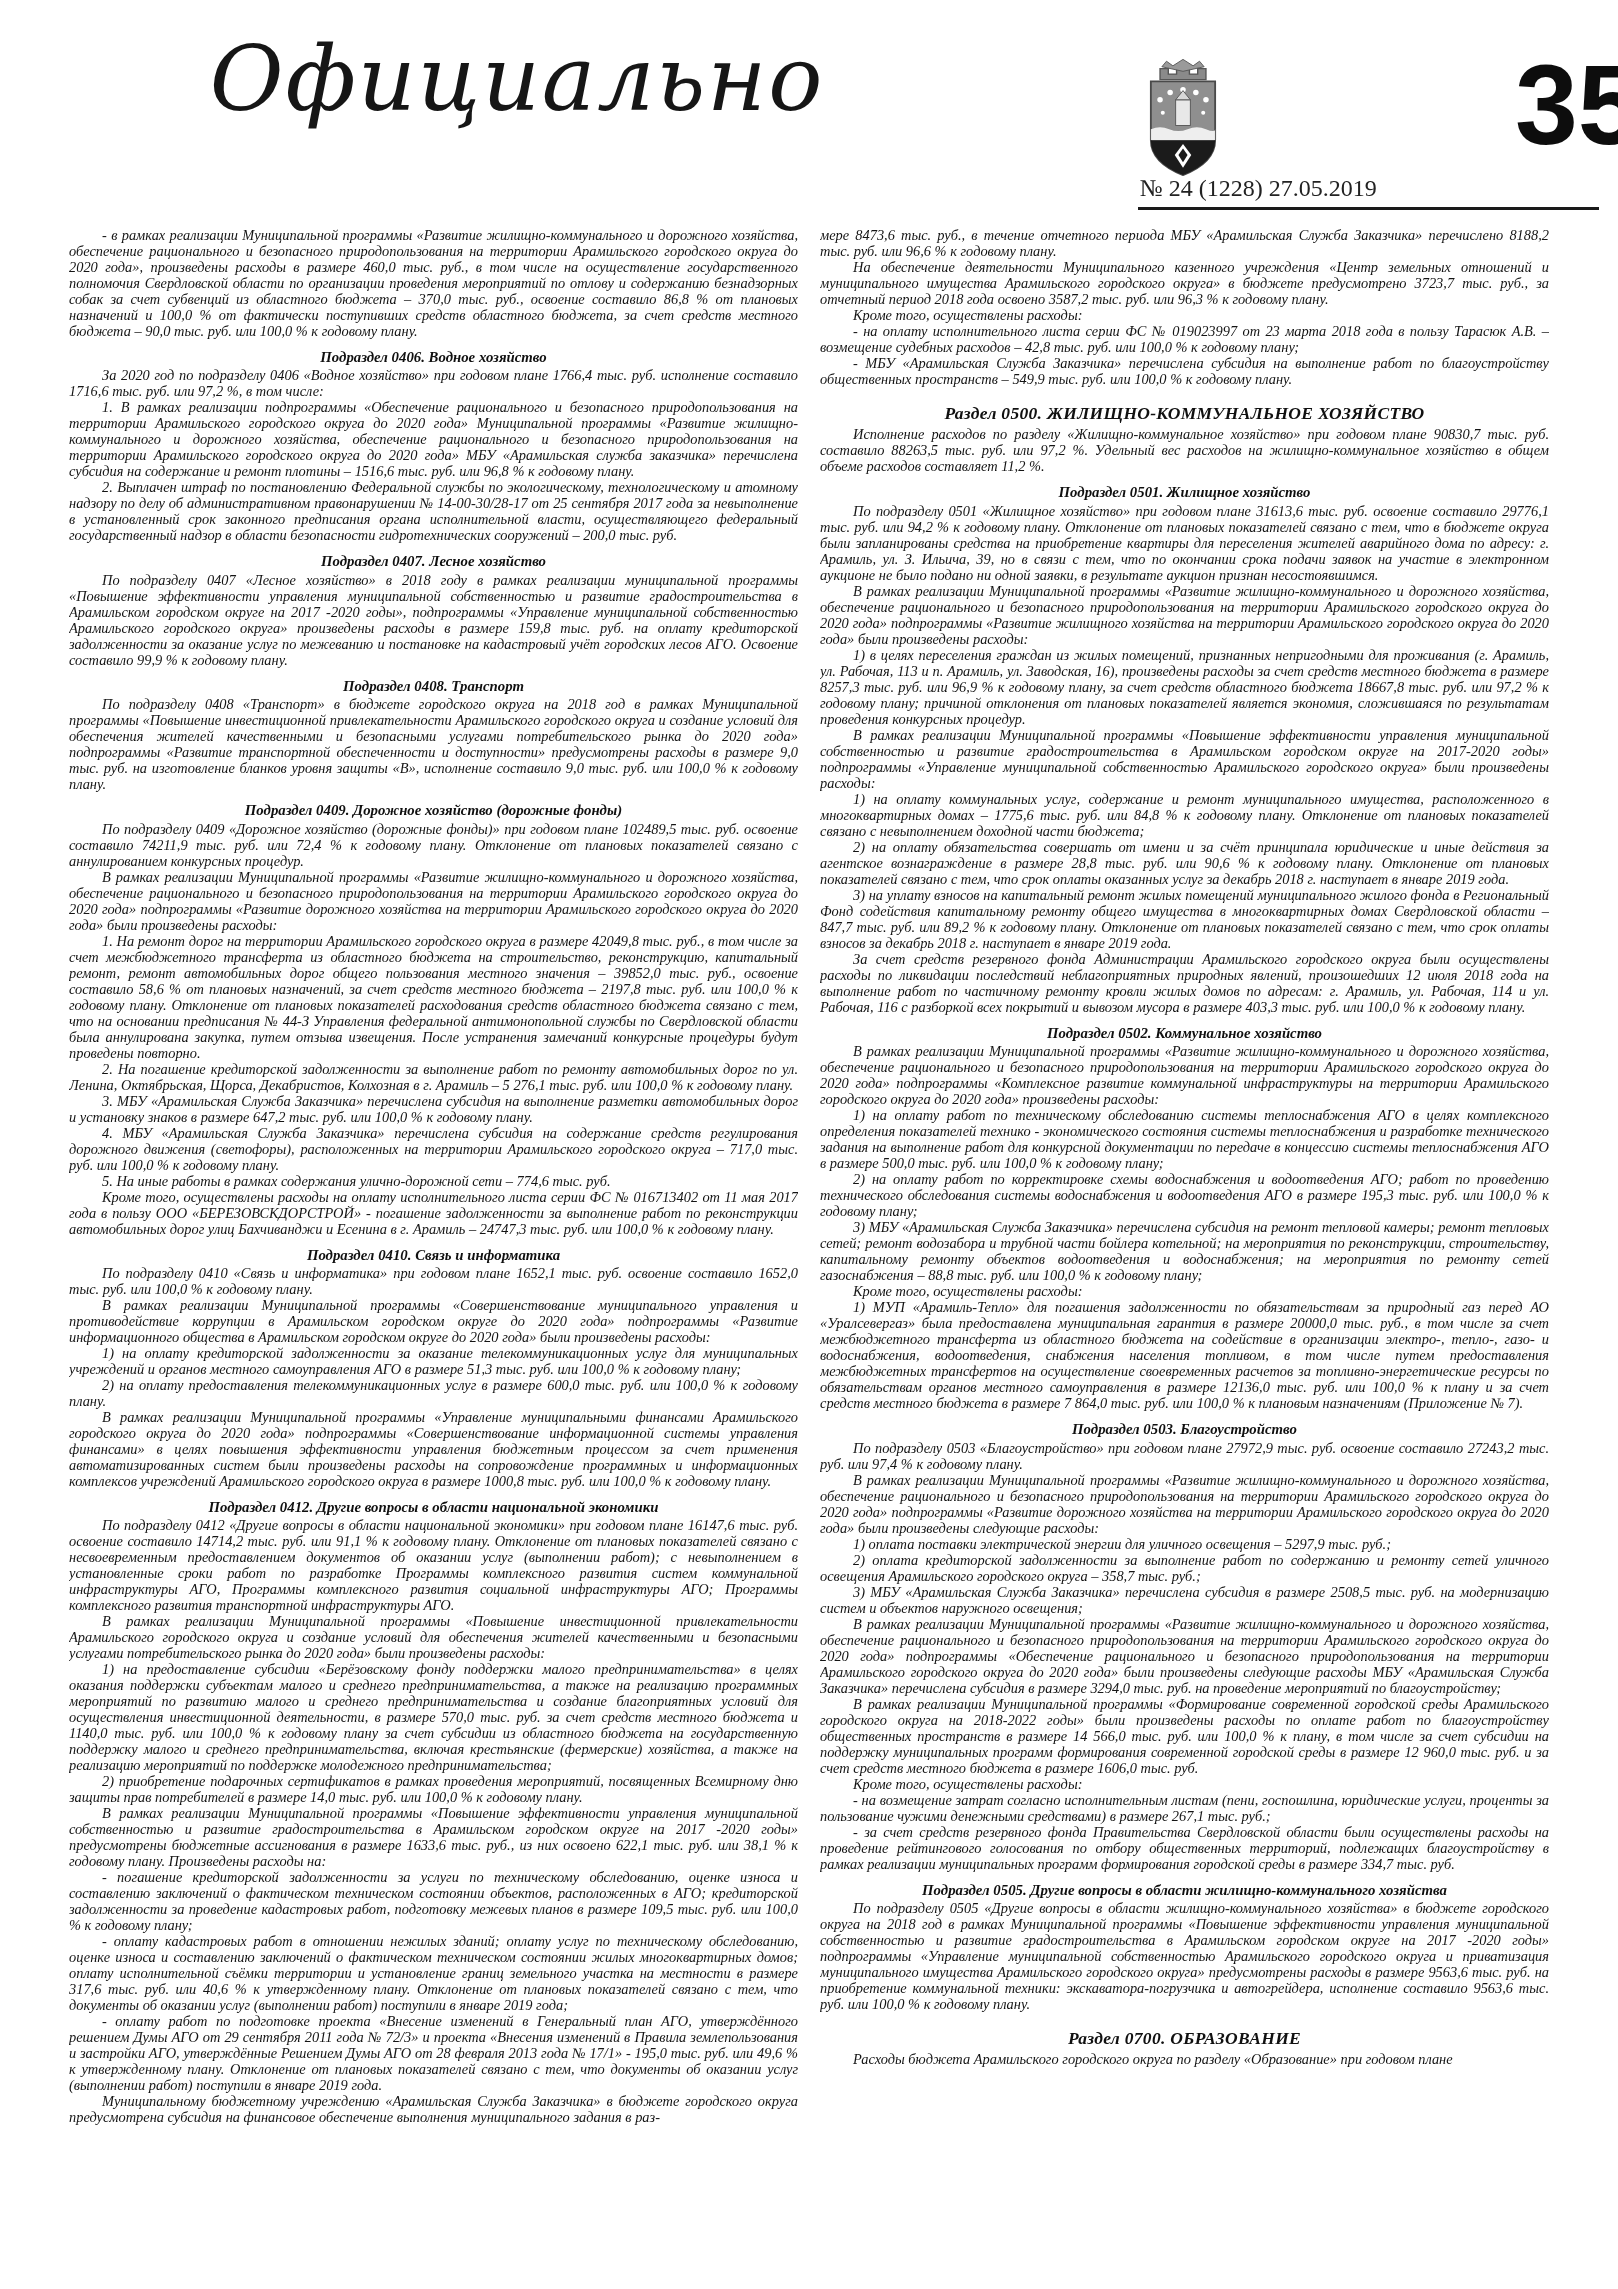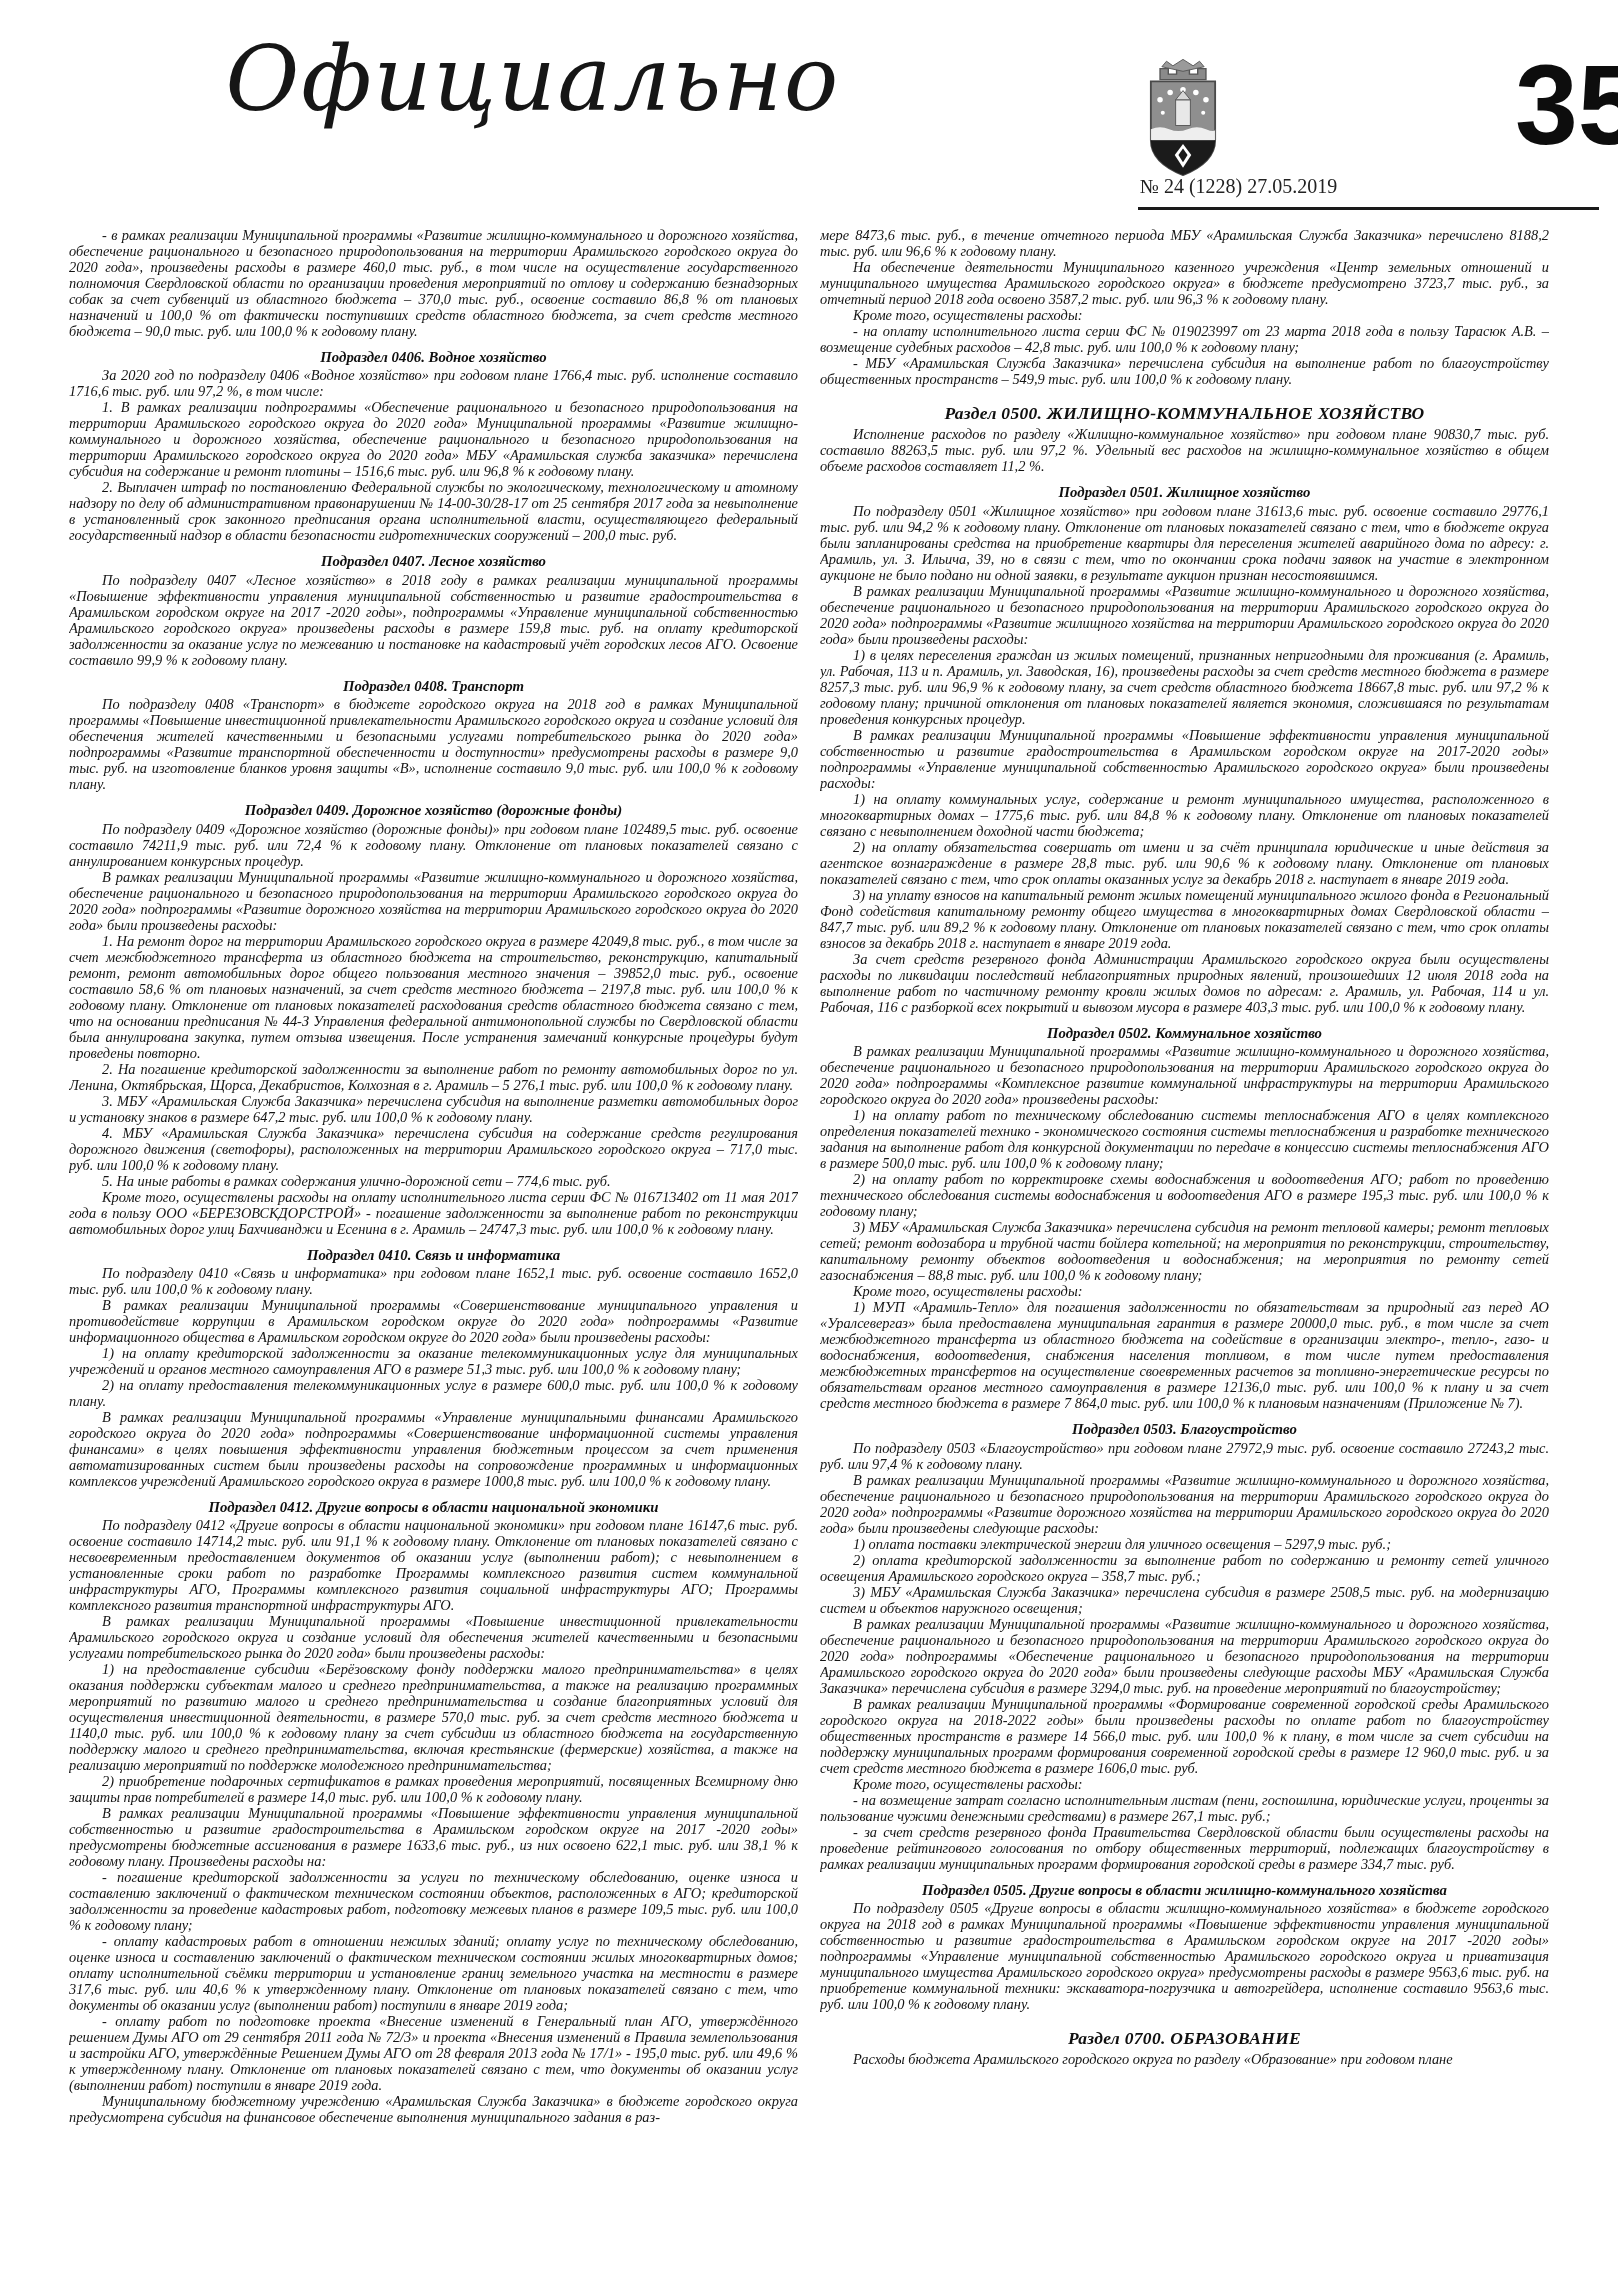--- a/index.html
+++ b/index.html
@@ -1,33 +1,33 @@
 <!DOCTYPE html>
 <html lang="ru" style="font-size:14.8px"><head>
 <meta charset="utf-8">
 <style>
   html,body{margin:0;padding:0;background:#ffffff;}
   .page{position:relative;width:1619px;height:2290px;background:#fff;overflow:hidden;
         font-family:"Liberation Serif", serif;color:#111;}
   
-  .masthead-title{position:absolute;left:194px;top:26px;width:646px;text-align:right;
+  .masthead-title{position:absolute;left:194px;top:26px;width:646px;text-align:center;
         font-family:"DejaVu Serif", serif;font-style:italic;font-weight:500;
         font-size:90px;letter-spacing:1.8px;color:#161616;}
   .brand{position:absolute;left:1138px;top:57px;width:480px;height:157px;}
   .crest{position:absolute;left:0;top:1.8px;}
   .brand-words{position:absolute;left:103px;top:0;width:305px;text-align:center;}
   .brand-line1{font-family:"Liberation Sans", sans-serif;font-weight:bold;font-size:38px;
         color:#222;letter-spacing:0;}
   .brand-line2{font-family:"Liberation Sans", sans-serif;font-weight:bold;font-size:65px;
         line-height:57px;color:#8f8f8f;letter-spacing:3.7px;
         text-shadow:1.8px 1.8px 0 #3c3c3c,-0.9px -0.9px 0 #3c3c3c,0.9px -0.9px 0 #3c3c3c,-0.9px 0.9px 0 #3c3c3c;}
   .page-number{position:absolute;left:377px;top:-16.6px;font-family:"Liberation Sans", sans-serif;
         font-weight:bold;font-size:113px;color:#0d0d0d;}
   .issue-line{position:absolute;left:1.8px;top:118px;font-family:"Liberation Serif", serif;
-        font-size:20px;color:#222;white-space:nowrap;}
+        font-size:24px;color:#222;white-space:nowrap;}
   .brand-rule{position:absolute;left:1138px;top:207px;width:461px;height:2.8px;background:#1a1a1a;}
   
   .columns{position:absolute;left:69px;top:227px;width:1480px;height:2021px;display:flex;
         gap:22px;overflow:hidden;font-style:italic;}
   .col{width:729px;height:100%;overflow:hidden;}
   .para{margin:0;text-indent:33px;text-align:justify;font-size:14.4px;line-height:16px;color:#141414;}
   .para.noindent{text-indent:0;}
   .sub-head{text-align:center;font-weight:bold;font-size:14.8px;line-height:16.6px;
         margin:10px 0 1.8px 0;color:#101010;}
   .section-head{text-align:center;font-weight:bold;font-size:17.5px;line-height:20px;

